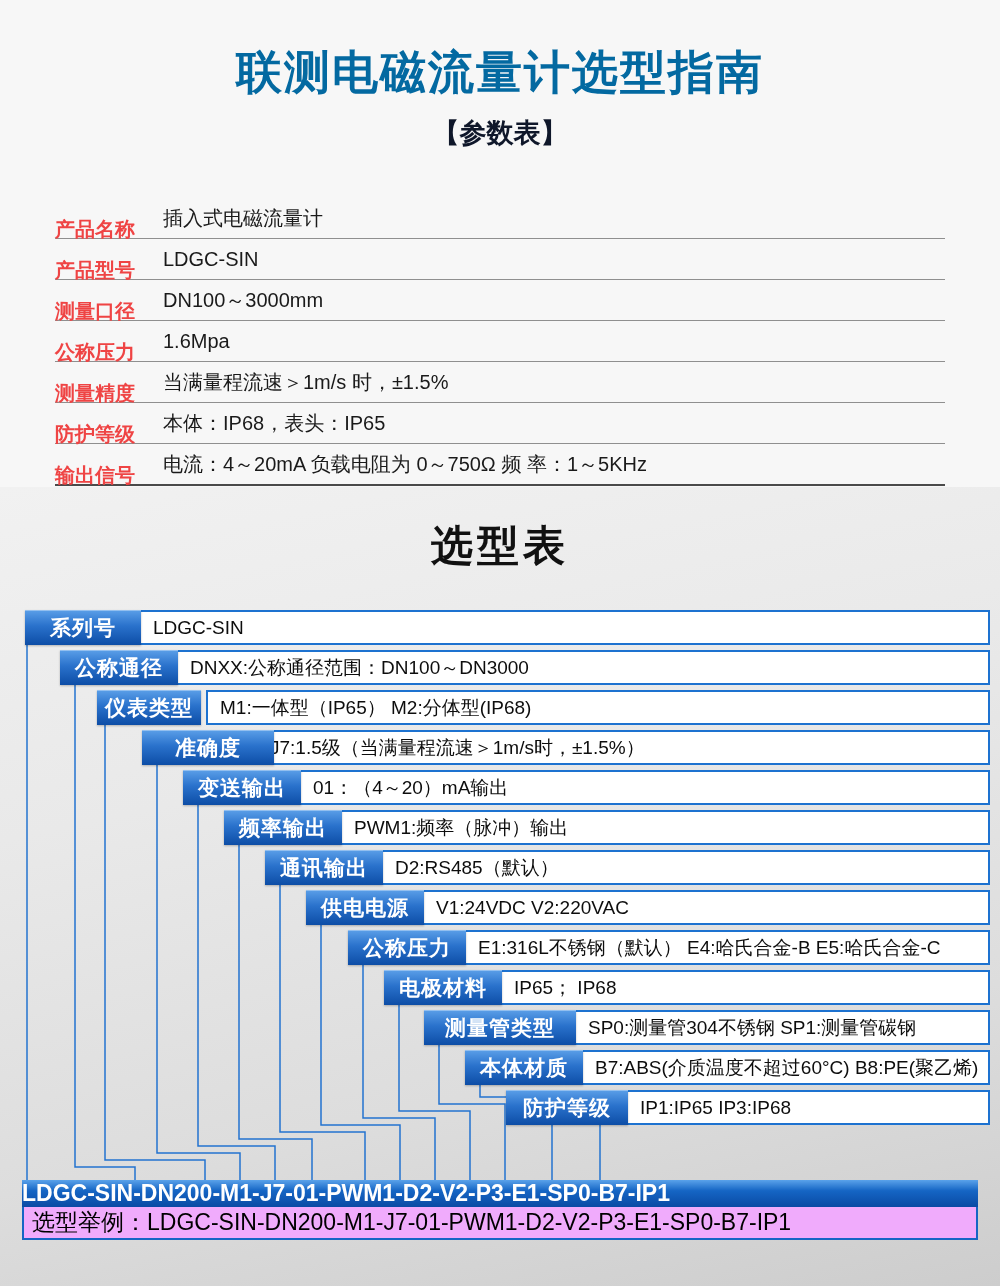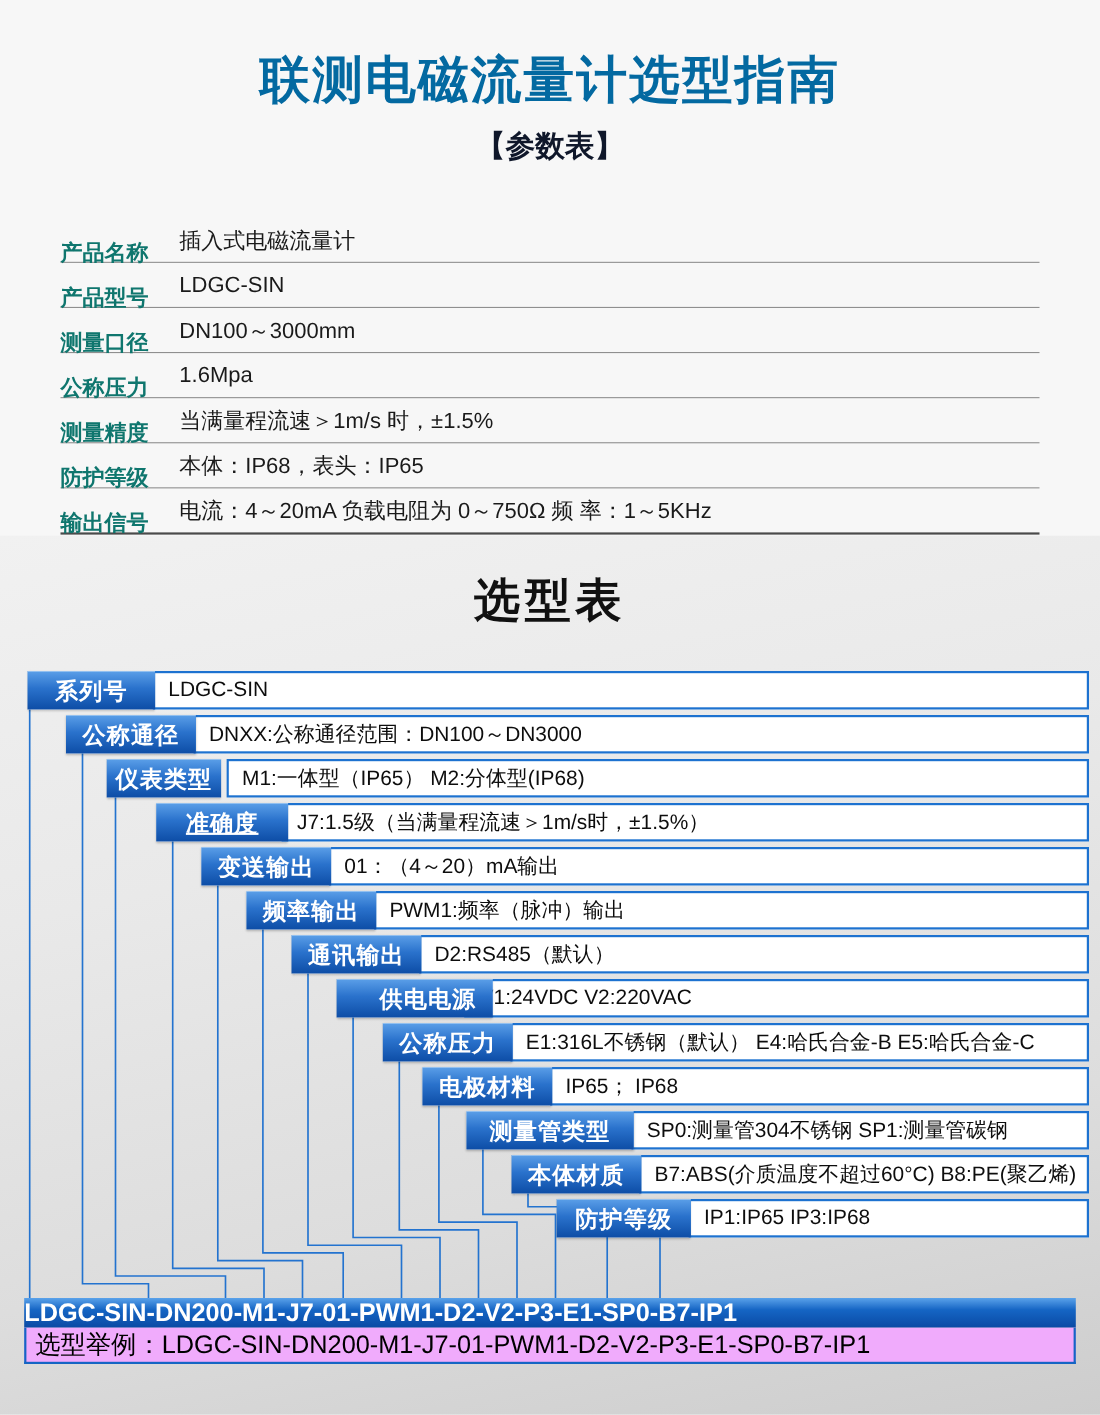--- a/index.html
+++ b/index.html
@@ -22,21 +22,21 @@
     position:absolute;left:0;top:115px;width:1000px;text-align:center;
     font-size:27px;font-weight:700;color:#0f172a;
   }
   
   .spec-table{position:absolute;left:55px;top:198px;width:890px;}
   .spec-row{
     display:flex;align-items:center;height:40px;
     border-bottom:1px solid #8f8f8f;
   }
   .spec-row:last-child{border-bottom:2px solid #4a4a4a;}
-  .spec-label{width:108px;font-size:20px;font-weight:700;color:#0f766e;flex:none;margin-top:23px;}
+  .spec-label{width:108px;font-size:20px;font-weight:700;color:#ef4444;flex:none;margin-top:23px;}
   .spec-value{font-size:20px;color:#1a1a1a;}
   .section-title{
     position:absolute;left:0;top:518px;width:1000px;text-align:center;
     font-size:42px;font-weight:700;color:#111;letter-spacing:4px;
   }
   
   .sel-row{position:absolute;height:35px;}
   .sel-label{
     position:absolute;top:0;height:35px;
     background:linear-gradient(180deg,#5b9fe8 0%,#2a72cc 45%,#0d4da6 100%);
@@ -134,37 +134,37 @@
       </div>
       <div class="sel-row" style="top: 650px; left: 0px;">
         <div class="sel-label" style="left: 60px; width: 118px;">公称通径</div>
         <div class="sel-value" style="left: 176px; width: 798px;">DNXX:公称通径范围：DN100～DN3000</div>
       </div>
       <div class="sel-row" style="top: 690px; left: 0px;">
         <div class="sel-label" style="left: 97px; width: 104px;">仪表类型</div>
         <div class="sel-value" style="left: 206px; width: 768px;">M1:一体型（IP65） M2:分体型(IP68)</div>
       </div>
       <div class="sel-row" style="top: 730px; left: 0px;">
-        <div class="sel-label" style="left: 142px; width: 120px; text-decoration: underline;">准确度</div>
+        <div class="sel-label" style="left: 142px; width: 132px;">准确度</div>
         <div class="sel-value" style="left: 256px; width: 718px;">J7:1.5级（当满量程流速＞1m/s时，±1.5%）</div>
       </div>
       <div class="sel-row" style="top: 770px; left: 0px;">
         <div class="sel-label" style="left: 183px; width: 118px;">变送输出</div>
         <div class="sel-value" style="left: 299px; width: 675px;">01：（4～20）mA输出</div>
       </div>
       <div class="sel-row" style="top: 810px; left: 0px;">
         <div class="sel-label" style="left: 224px; width: 118px;">频率输出</div>
         <div class="sel-value" style="left: 340px; width: 634px;">PWM1:频率（脉冲）输出</div>
       </div>
       <div class="sel-row" style="top: 850px; left: 0px;">
         <div class="sel-label" style="left: 265px; width: 118px; text-align: right;">通讯输出</div>
         <div class="sel-value" style="left: 381px; width: 593px;">D2:RS485（默认）</div>
       </div>
       <div class="sel-row" style="top: 890px; left: 0px;">
-        <div class="sel-label" style="left: 306px; width: 118px; padding-left: 24px;">供电电源</div>
+        <div class="sel-label" style="left: 306px; width: 118px;">供电电源</div>
         <div class="sel-value" style="left: 422px; width: 552px;">V1:24VDC V2:220VAC</div>
       </div>
       <div class="sel-row" style="top: 930px; left: 0px;">
         <div class="sel-label" style="left: 348px; width: 118px;">公称压力</div>
         <div class="sel-value" style="left: 464px; width: 510px;">E1:316L不锈钢（默认） E4:哈氏合金-B E5:哈氏合金-C</div>
       </div>
       <div class="sel-row" style="top: 970px; left: 0px;">
         <div class="sel-label" style="left: 384px; width: 118px;">电极材料</div>
         <div class="sel-value" style="left: 500px; width: 474px;">IP65； IP68</div>
       </div>

